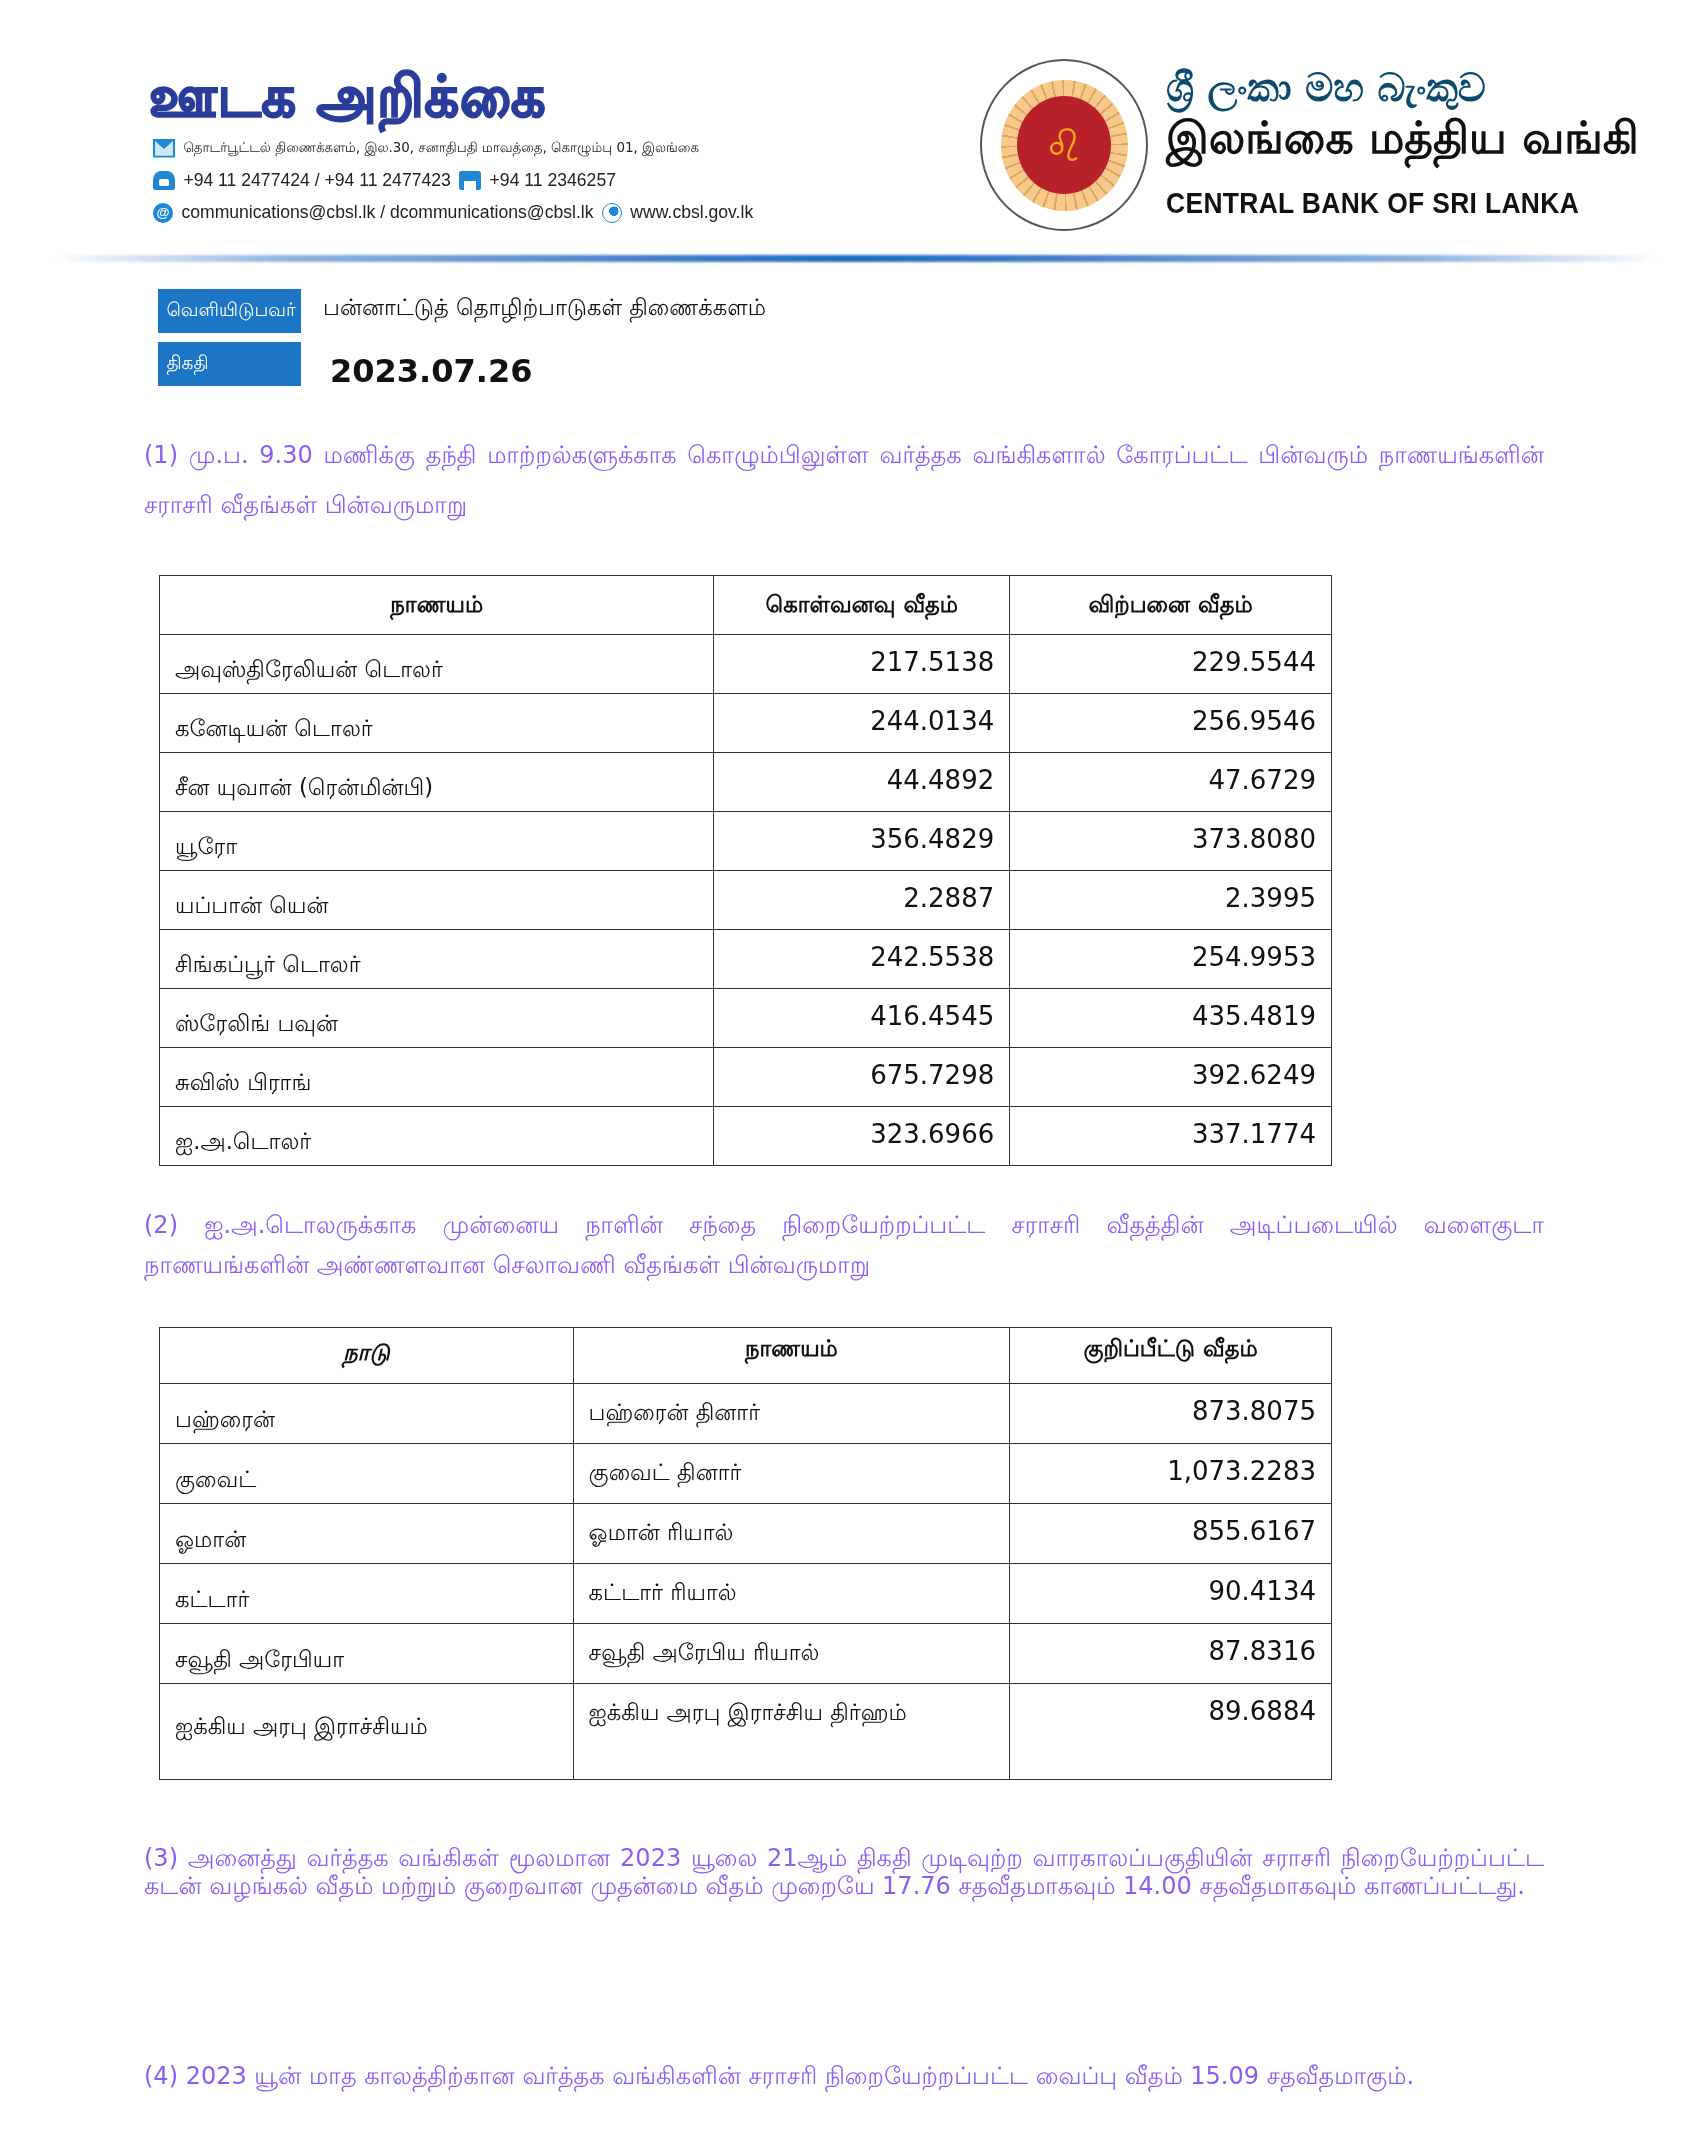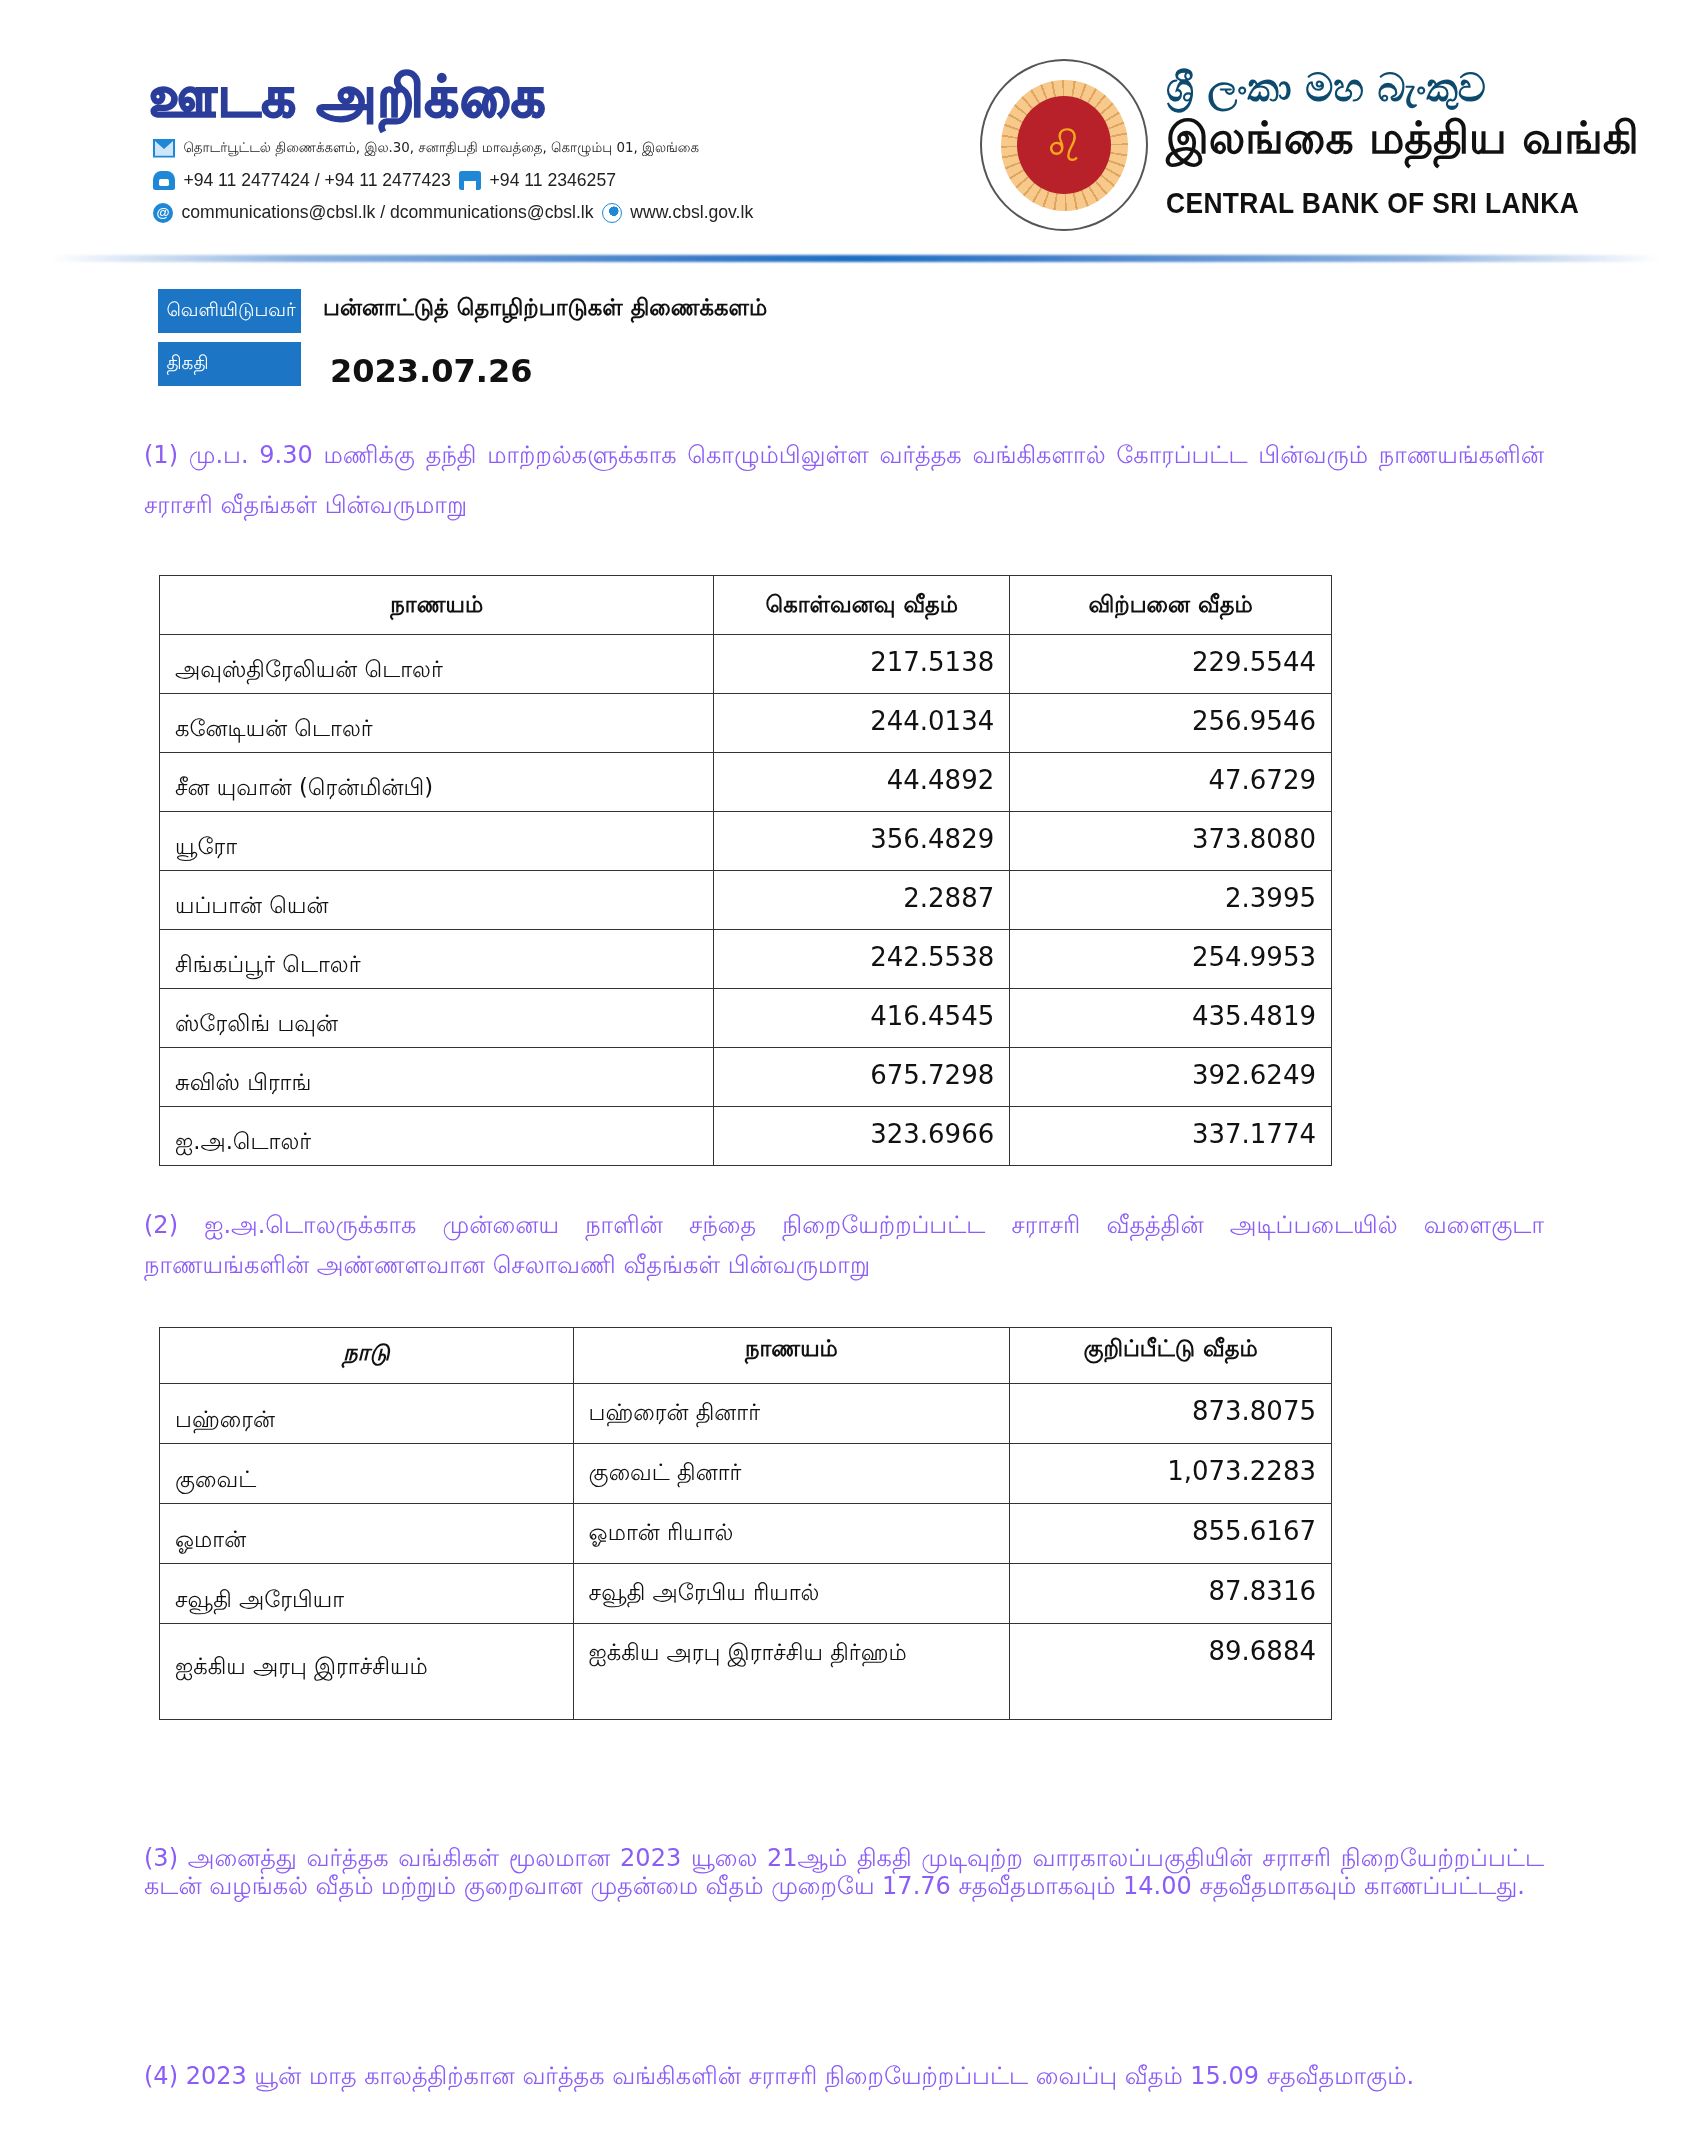--- a/index.html
+++ b/index.html
@@ -41,21 +41,21 @@
 
   .divider { left: 50px; top: 255px; width: 1611px; height: 6.7px;
              background: linear-gradient(90deg, rgba(30,110,200,0) 0%, #8fb3e0 15%, #3d7cc9 40%, #1c6fc2 50%, #3d7cc9 60%, #8fb3e0 85%, rgba(30,110,200,0) 100%);
              filter: blur(1.3px); border-radius: 3.4px; }
 
   
   .tag { left: 158px; width: 143px; height: 44px; background: #1c76c5; color: #fff; font-size: 18.5px;
          display: flex; align-items: center; padding-left: 8.4px; box-sizing: border-box; font-family: "DejaVu Sans", sans-serif; }
   .tag.t1 { top: 289px; }
   .tag.t2 { top: 342px; }
-  .release-value { left: 323px; top: 294px; font-size: 22.7px; font-weight: bold; font-family: "DejaVu Sans", sans-serif; }
+  .release-value { left: 323px; top: 294px; font-size: 22.7px; font-weight: normal; font-family: "DejaVu Sans", sans-serif; }
   .date-value { left: 330px; top: 352px; font-size: 32px; font-weight: bold; font-family: "DejaVu Sans", sans-serif; }
 
   
   .para { left: 144px; width: 1400px; font-size: 24px; line-height: 50px; text-align: justify;
           font-family: "DejaVu Sans", sans-serif; color: #8b5cf6; }
   .para.p1 { top: 430px; }
   .para.p2 { top: 1205px; line-height: 40px; }
   .para.p3 { top: 1844px; line-height: 28px; }
   .para.p4 { top: 2054px; line-height: 44px; }
 
@@ -204,20 +204,25 @@
     <td class="name">குவைட்</td>
     <td class="cur">குவைட் தினார்</td>
     <td class="num">1,073.2283</td>
   </tr>
   <tr class="row">
     <td class="name">ஓமான்</td>
     <td class="cur">ஓமான் ரியால்</td>
     <td class="num">855.6167</td>
   </tr>
   <tr class="row">
+    <td class="name">கட்டார்</td>
+    <td class="cur">கட்டார் ரியால்</td>
+    <td class="num">90.4134</td>
+  </tr>
+  <tr class="row">
     <td class="name">சவூதி அரேபியா</td>
     <td class="cur">சவூதி அரேபிய ரியால்</td>
     <td class="num">87.8316</td>
   </tr>
   <tr class="row tall">
     <td class="name" style="vertical-align: middle;">ஐக்கிய அரபு இராச்சியம்</td>
     <td class="cur">ஐக்கிய அரபு இராச்சிய திர்ஹம்</td>
     <td class="num">89.6884</td>
   </tr>
 </tbody>

